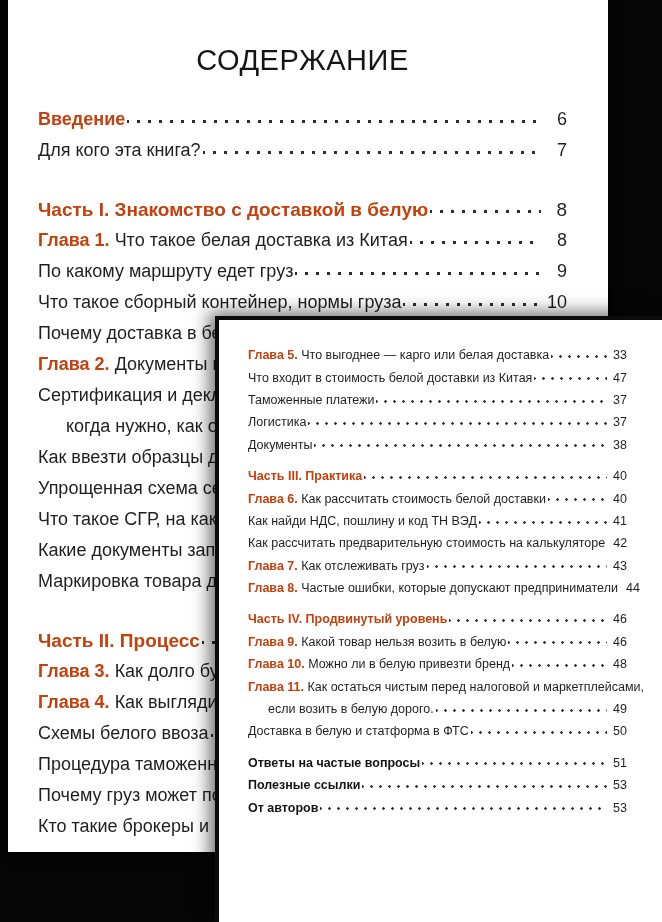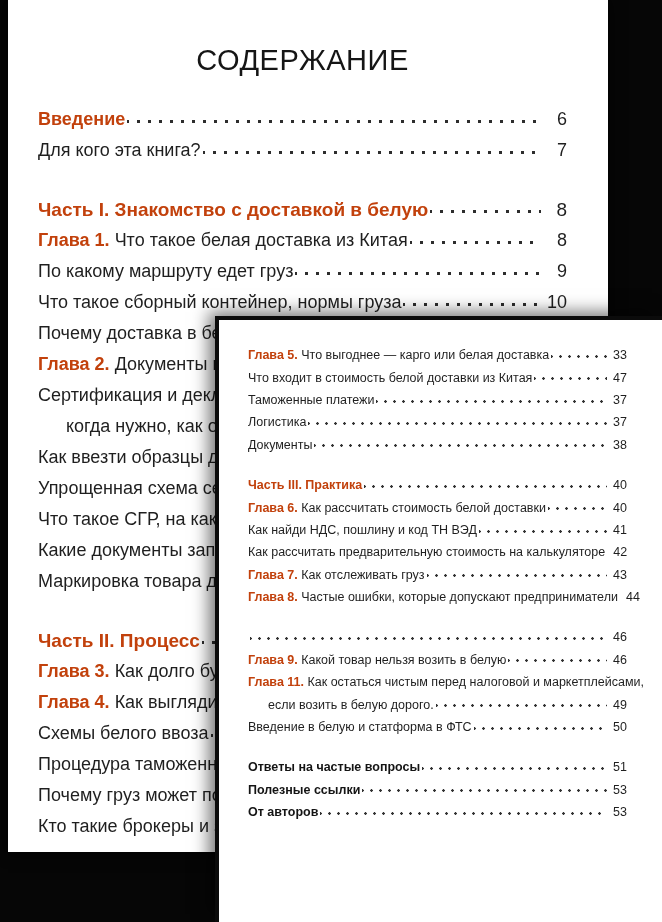--- a/index.html
+++ b/index.html
@@ -27,21 +27,21 @@
   }
   .rows{display:block;}
   #back-rows{margin-top:28px;}
   .row{
     display:flex;align-items:center;white-space:nowrap;overflow:visible;
     min-width:0;
   }
   .back-rows .row{height:31px;font-size:18px;}
   .front-rows .row{height:22.4px;font-size:12.5px;}
   .row.gap{margin-top:12px;}
-  .front-rows .row.gap{margin-top:18px;align-items:center;}
+  .front-rows .row.gap{margin-top:9px;align-items:center;}
   .row.part .lbl,.row.bold .lbl{font-weight:bold;color:#141414;}
   .back-rows .row.part{font-size:19px;margin-top:28px;}
   .row.indent .lbl{padding-left:28px;}
   .front-rows .row.indent .lbl{padding-left:20px;}
   .lbl{flex:0 0 auto;}
   .pfx{font-weight:bold;color:#c2410c;}
   .leader{
     flex:1 1 aupx;flex:1 1 auto;min-width:0;height:100%;
     background-image:radial-gradient(circle,#2d2d2d 1.5px,rgba(0,0,0,0) 1.9px);
     background-size:11px 11px;background-repeat:repeat-x;background-position:6px 58%;
@@ -195,38 +195,44 @@
         <span class="lbl"><span class="pfx">Глава 7.</span>&nbsp;<span>Как отслеживать груз</span></span>
         <span class="leader"></span>
         <span class="pg">43</span>
       </div>
       <div class="row">
         <span class="lbl"><span class="pfx">Глава 8.</span>&nbsp;<span>Частые ошибки, которые допускают предприниматели</span></span>
         <span class="leader"></span>
         <span class="pg">44</span>
       </div>
       <div class="row part gap">
+        <span class="lbl"><span class="pfx">Часть IV. Продвинутый уровень</span></span>
         <span class="leader"></span>
         <span class="pg">46</span>
       </div>
       <div class="row">
         <span class="lbl"><span class="pfx">Глава 9.</span>&nbsp;<span>Какой товар нельзя возить в белую</span></span>
         <span class="leader"></span>
         <span class="pg">46</span>
+      </div>
+      <div class="row">
+        <span class="lbl"><span class="pfx">Глава 10.</span>&nbsp;<span>Можно ли в белую привезти бренд</span></span>
+        <span class="leader"></span>
+        <span class="pg">48</span>
       </div>
       <div class="row">
         <span class="lbl"><span class="pfx">Глава 11.</span>&nbsp;<span>Как остаться чистым перед налоговой и маркетплейсами,</span></span>
       </div>
       <div class="row indent">
         <span class="lbl"><span>если возить в белую дорого.</span></span>
         <span class="leader"></span>
         <span class="pg">49</span>
       </div>
       <div class="row">
-        <span class="lbl"><span>Введение в белую и статформа в ФТС</span></span>
+        <span class="lbl"><span>Доставка в белую и статформа в ФТС</span></span>
         <span class="leader"></span>
         <span class="pg">50</span>
       </div>
       <div class="row bold gap">
         <span class="lbl"><span>Ответы на частые вопросы</span></span>
         <span class="leader"></span>
         <span class="pg">51</span>
       </div>
       <div class="row bold">
         <span class="lbl"><span>Полезные ссылки</span></span>

